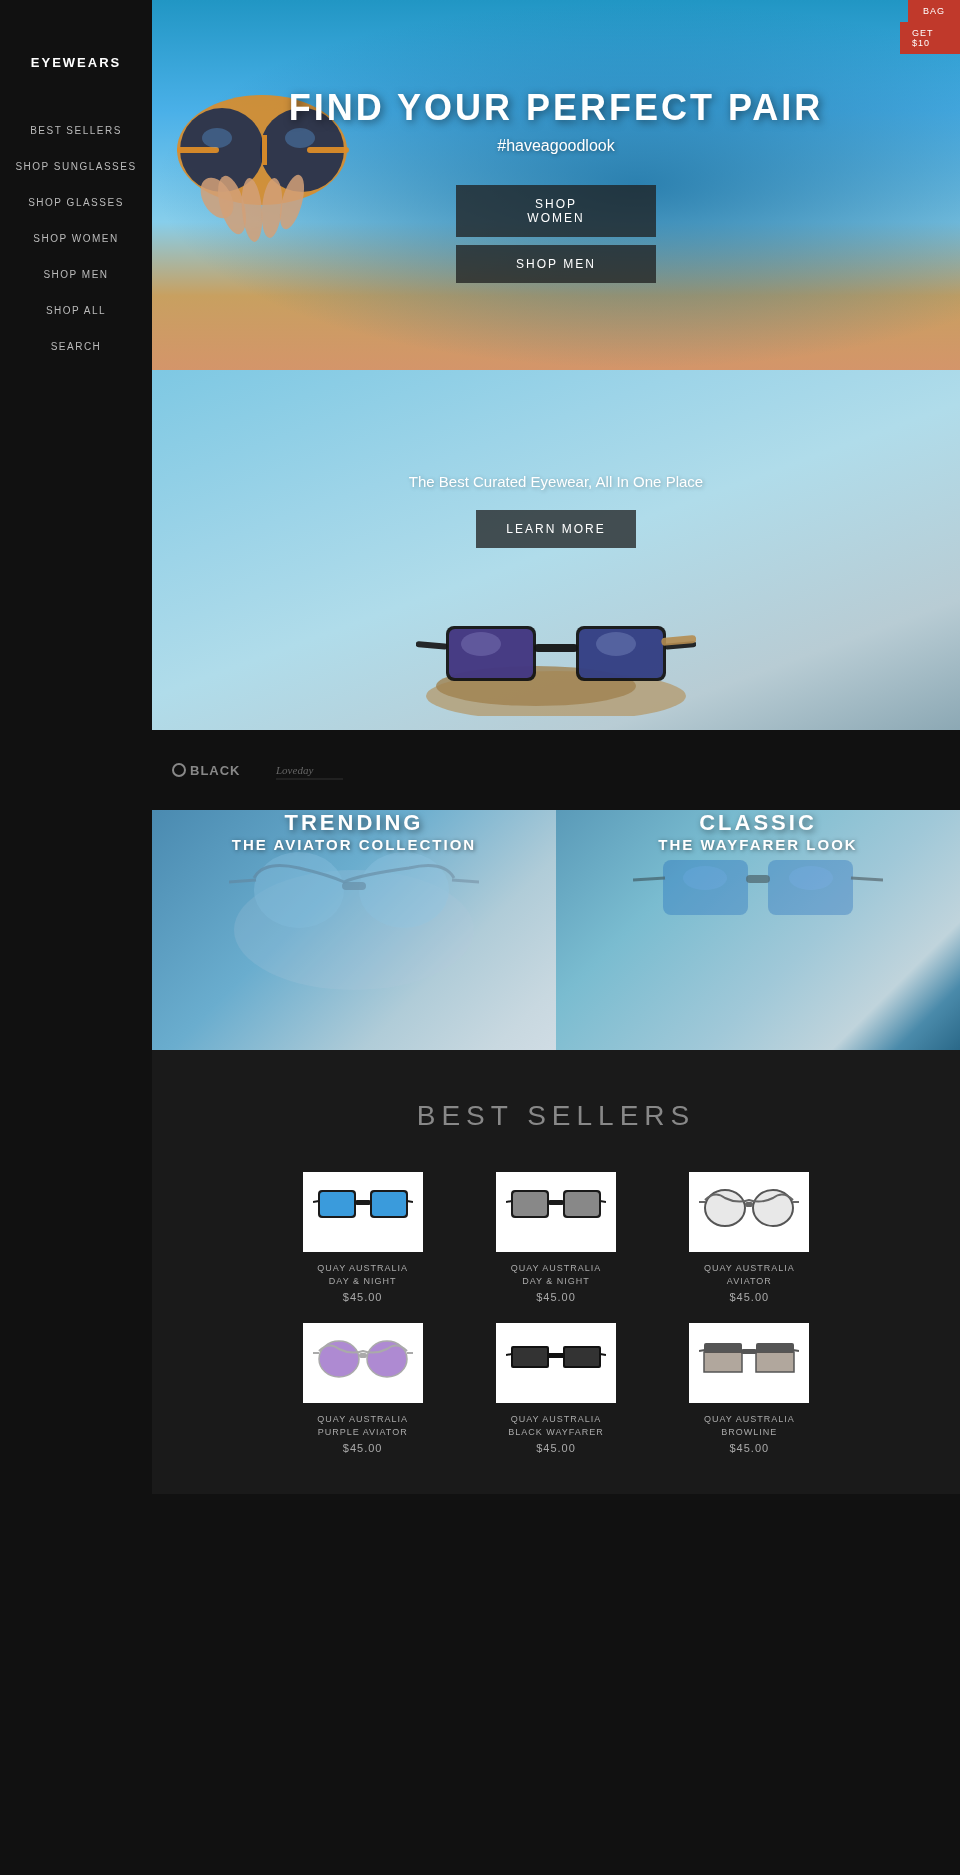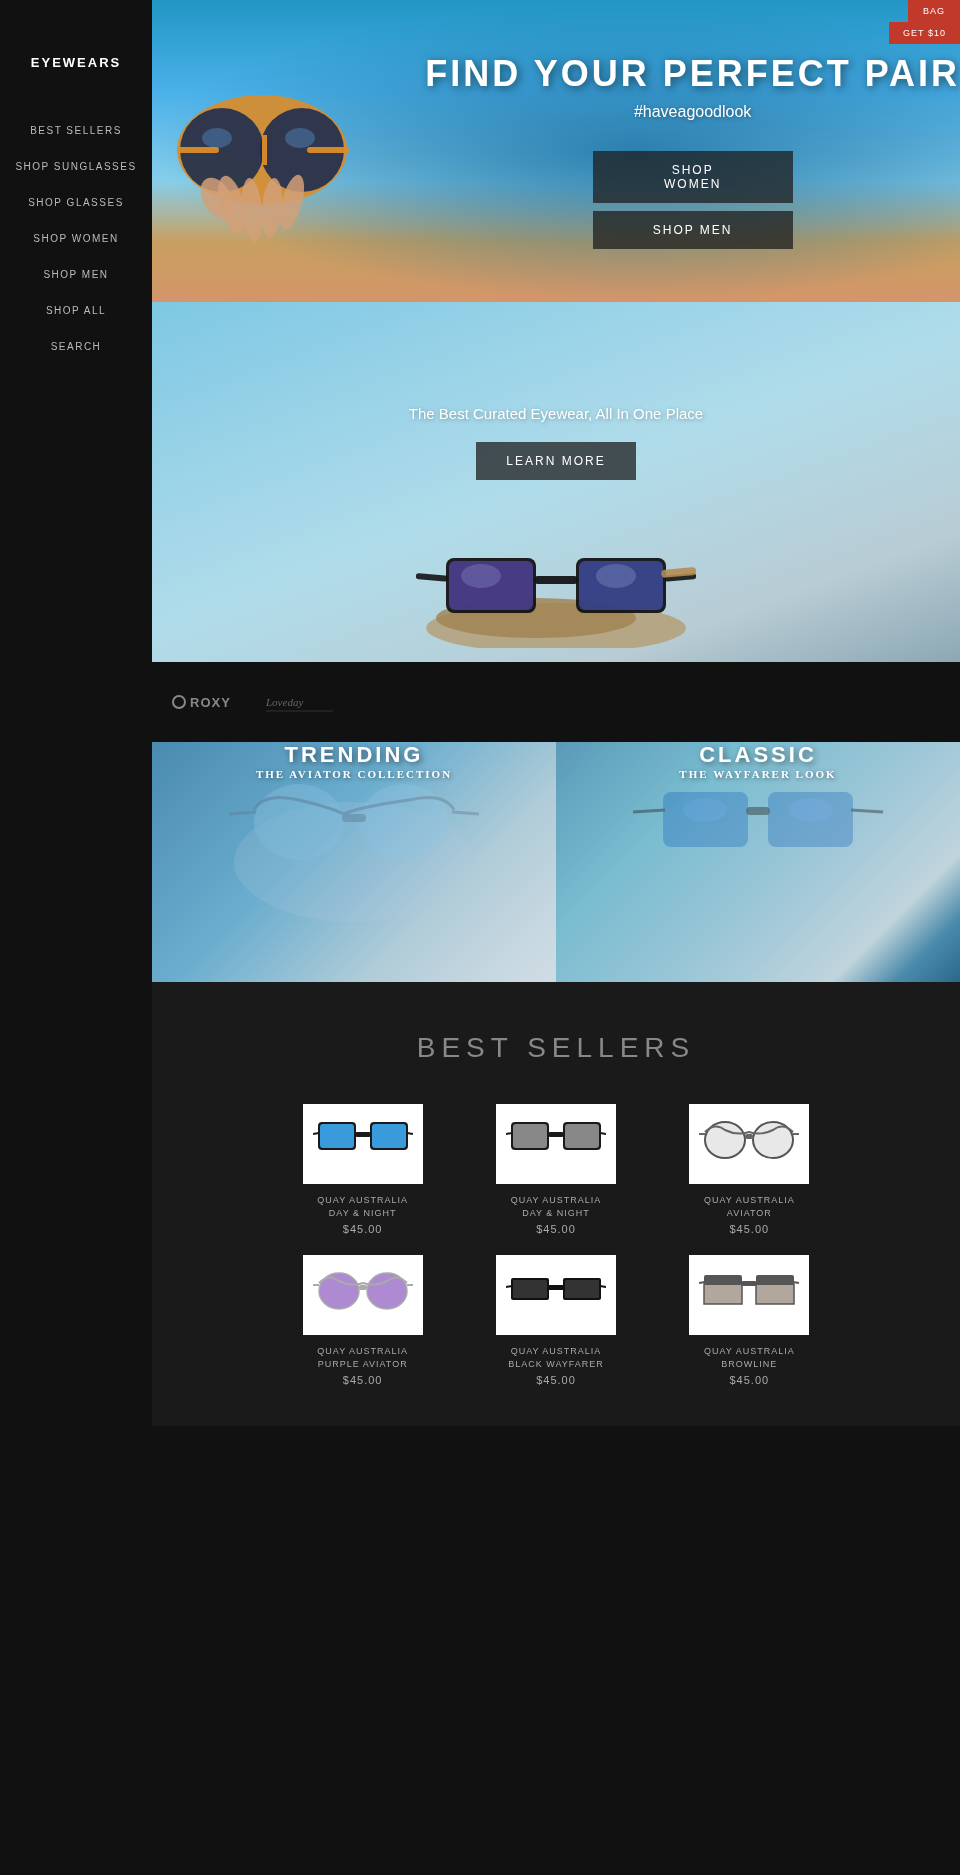--- a/index.html
+++ b/index.html
@@ -64,40 +64,40 @@
     }
     .get10-btn {
       position: fixed;
       top: 22px; right: 0;
       background: #c0392b;
       color: #fff;
       font-size: 9px;
       letter-spacing: 1px;
       text-transform: uppercase;
       padding: 6px 12px;
-      width: 71px;
-      text-align: center;
+      width: 60px;
+      text-align: left;
       z-index: 200;
     }
 
     
     .main {
       margin-left: 152px;
       width: calc(960px - 152px);
     }
 
     
     .hero {
       position: relative;
       width: 100%;
-      height: 302px;
+      height: 370px;
       background: linear-gradient(135deg, #1a6fa0 0%, #3a9bd5 40%, #87ceeb 70%, #d4a860 100%);
       display: flex;
       flex-direction: column;
-      align-items: flex-end;
+      align-items: center;
       justify-content: center;
       overflow: hidden;
     }
     .hero-bg {
       position: absolute;
       inset: 0;
       background: 
         radial-gradient(ellipse at 60% 50%, rgba(26,111,160,0.8) 0%, transparent 70%),
         linear-gradient(180deg, #2196c4 0%, #4ab0e8 30%, #87ceeb 60%, #c8a060 80%, #d4956a 100%);
     }
@@ -246,26 +246,25 @@
       color: #fff;
     }
     .collection-title {
       font-size: 22px;
       font-weight: 900;
       letter-spacing: 3px;
       text-transform: uppercase;
       text-shadow: 2px 2px 6px rgba(0,0,0,0.5);
     }
     .collection-subtitle {
-      font-size: 11px;
+      font-size: 15px;
       font-weight: 700;
       letter-spacing: 2px;
       text-transform: uppercase;
       text-shadow: 1px 1px 4px rgba(0,0,0,0.5);
-      font-family: Liberation Serif, serif;
     }
 
     
     .best-sellers {
       background: #1a1a1a;
       padding: 50px 20px 40px;
     }
     .best-sellers-title {
       text-align: center;
       color: #888;
@@ -406,21 +405,21 @@
     </div>
     <div class="brands-content">
       <p class="brands-subtitle">The Best Curated Eyewear, All In One Place</p>
       <button class="learn-more-btn">LEARN MORE</button>
     </div>
   </section>
 
   <div class="logo-strip">
     <div class="brand-logo">
       <span class="roxy-circle"></span>
-      <span>ROXY</span>
+      <span>BLACK</span>
     </div>
     <div class="brand-logo-2">
       <svg width="80" height="35" viewBox="0 0 80 35">
         <text x="5" y="22" font-size="11" fill="#666" font-style="italic" font-family="Georgia, serif">Loveday</text>
         <line x1="5" y1="27" x2="72" y2="27" stroke="#555" stroke-width="0.5"></line>
       </svg>
     </div>
   </div>
 
   <div class="collection-grid">

